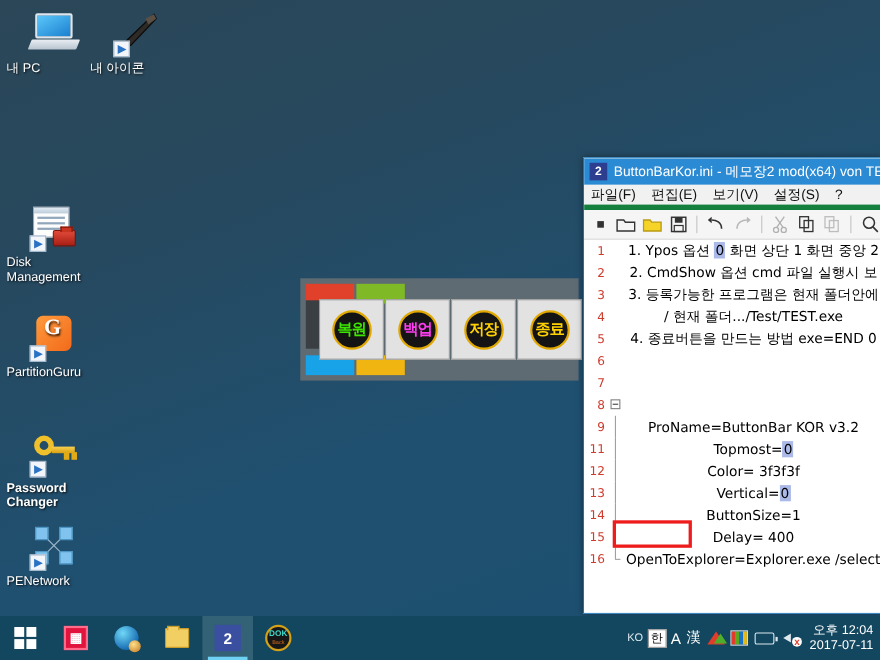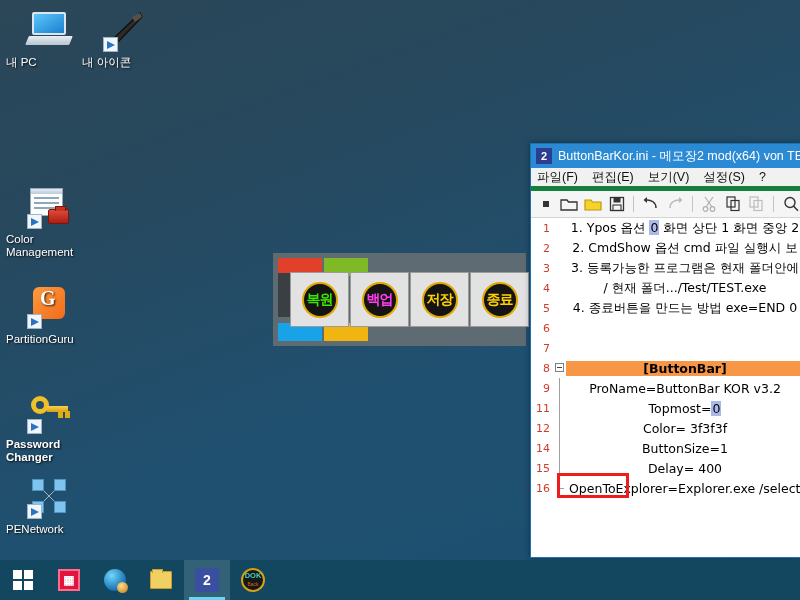--- a/index.html
+++ b/index.html
@@ -439,21 +439,21 @@
   <div class="glyph">
     <div class="win">
         <div class="tb"></div>
         <div class="ln"></div>
         <div class="ln"></div>
         <div class="ln"></div>
       </div>
     <div class="toolbox"></div>
     <div class="shortcut"></div>
   </div>
-  <span class="label">Color
+  <span class="label">Disk
 Management</span>
 </div>
 
 <div class="desktop-icon ic-pg" style="left:6px; top:285px;">
   <div class="glyph">
     <div class="sq"></div>
       <div class="g">G</div>
     <div class="shortcut"></div>
   </div>
   <span class="label">PartitionGuru</span>
@@ -625,21 +625,20 @@
         <div class="row">
           <div class="gutter">7</div>
           <div class="foldcol"></div>
           <div class="code"></div>
         </div>
         <div class="row section">
           <div class="gutter">8</div>
           <div class="foldcol">
             <div class="foldbox"></div>
           </div>
-          <div class="code">[ButtonBar]</div>
         </div>
         <div class="row">
           <div class="gutter">9</div>
           <div class="foldcol">
             <div class="foldline"></div>
           </div>
           <div class="code">ProName=ButtonBar KOR v3.2</div>
         </div>
         <div class="row">
           <div class="gutter">11</div>
@@ -647,20 +646,27 @@
             <div class="foldline"></div>
           </div>
           <div class="code">Topmost=<span class="selnum">0</span></div>
         </div>
         <div class="row">
           <div class="gutter">12</div>
           <div class="foldcol">
             <div class="foldline"></div>
           </div>
           <div class="code">Color= 3f3f3f</div>
+        </div>
+        <div class="row">
+          <div class="gutter">13</div>
+          <div class="foldcol">
+            <div class="foldline"></div>
+          </div>
+          <div class="code">Vertical=<span class="selnum">0</span></div>
         </div>
         <div class="row">
           <div class="gutter">14</div>
           <div class="foldcol">
             <div class="foldline"></div>
           </div>
           <div class="code">ButtonSize=1</div>
         </div>
         <div class="row">
           <div class="gutter">15</div>
@@ -702,13 +708,30 @@
   <div class="tb-item active">
     <div class="ic-np2">2</div>
   </div>
   <div class="tb-item">
     <div class="ic-dok">
       <b>DOK</b>
       <s>Back</s>
     </div>
   </div>
 
+  <div id="tray">
+    <span class="ko">KO</span>
+    <span class="hanbox">한</span>
+    <span class="glyph-a">A</span>
+    <span class="glyph-han">漢</span>
+    <div class="tri"></div>
+    <div class="colorsq"></div>
+    <div class="battery"></div>
+    <div class="speaker">
+        <div class="sp"></div>
+        <div class="x">x</div>
+      </div>
+    <div class="clock">
+      <div>오후 12:04</div>
+      <div>2017-07-11</div>
+    </div>
+  </div>
 </div>
 
 </body></html>

